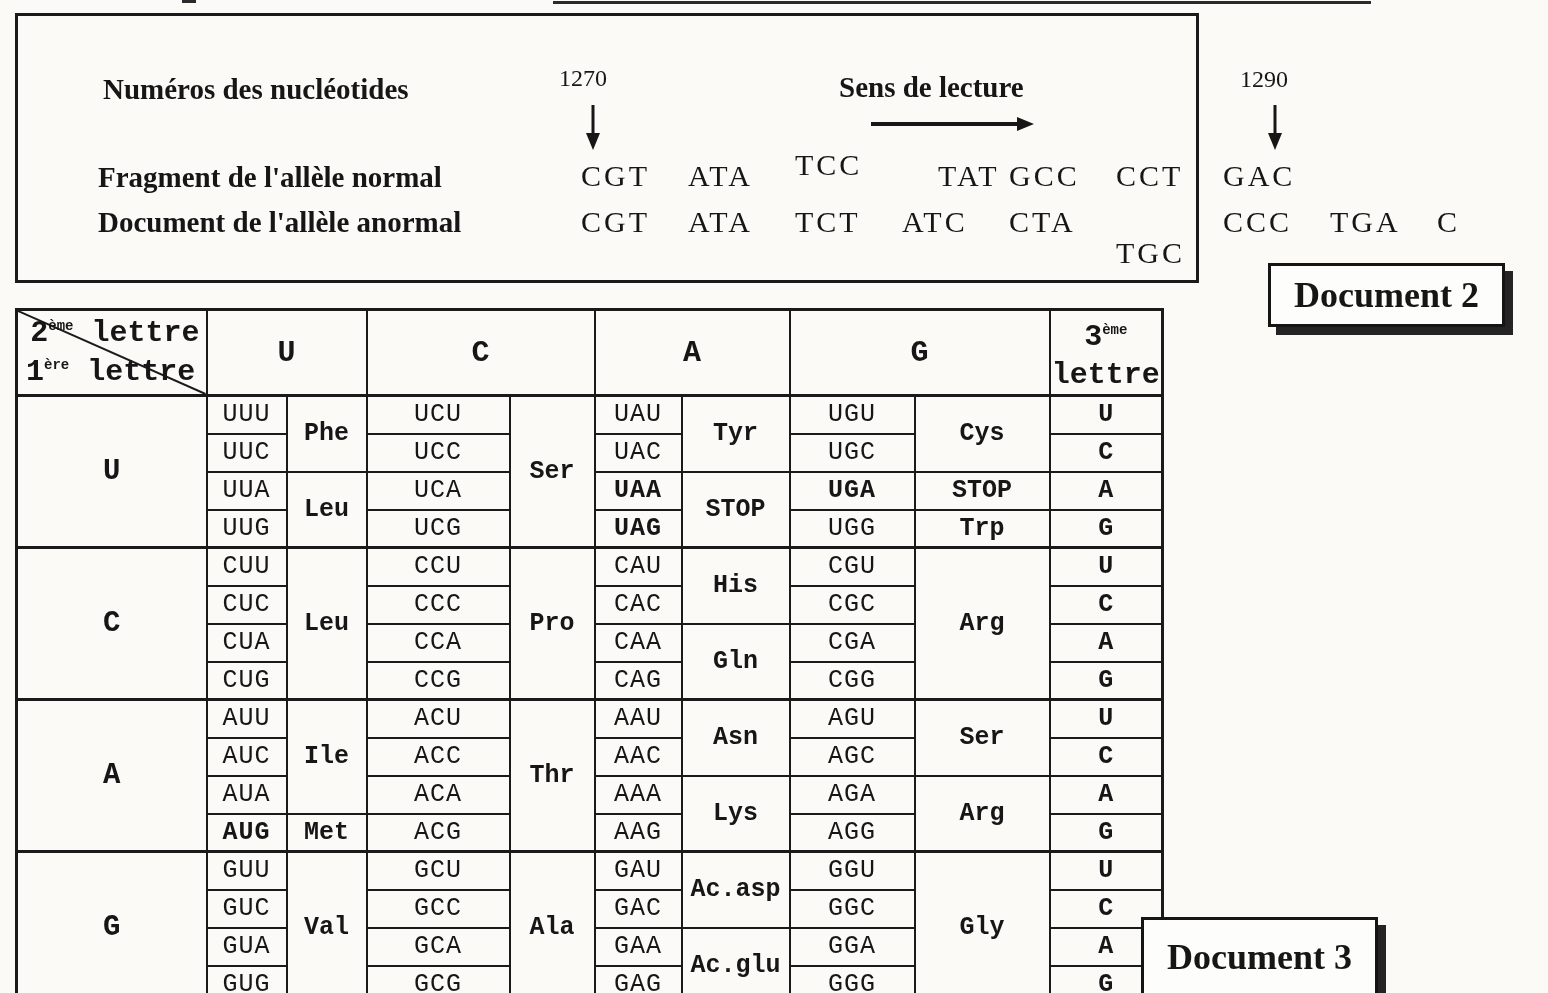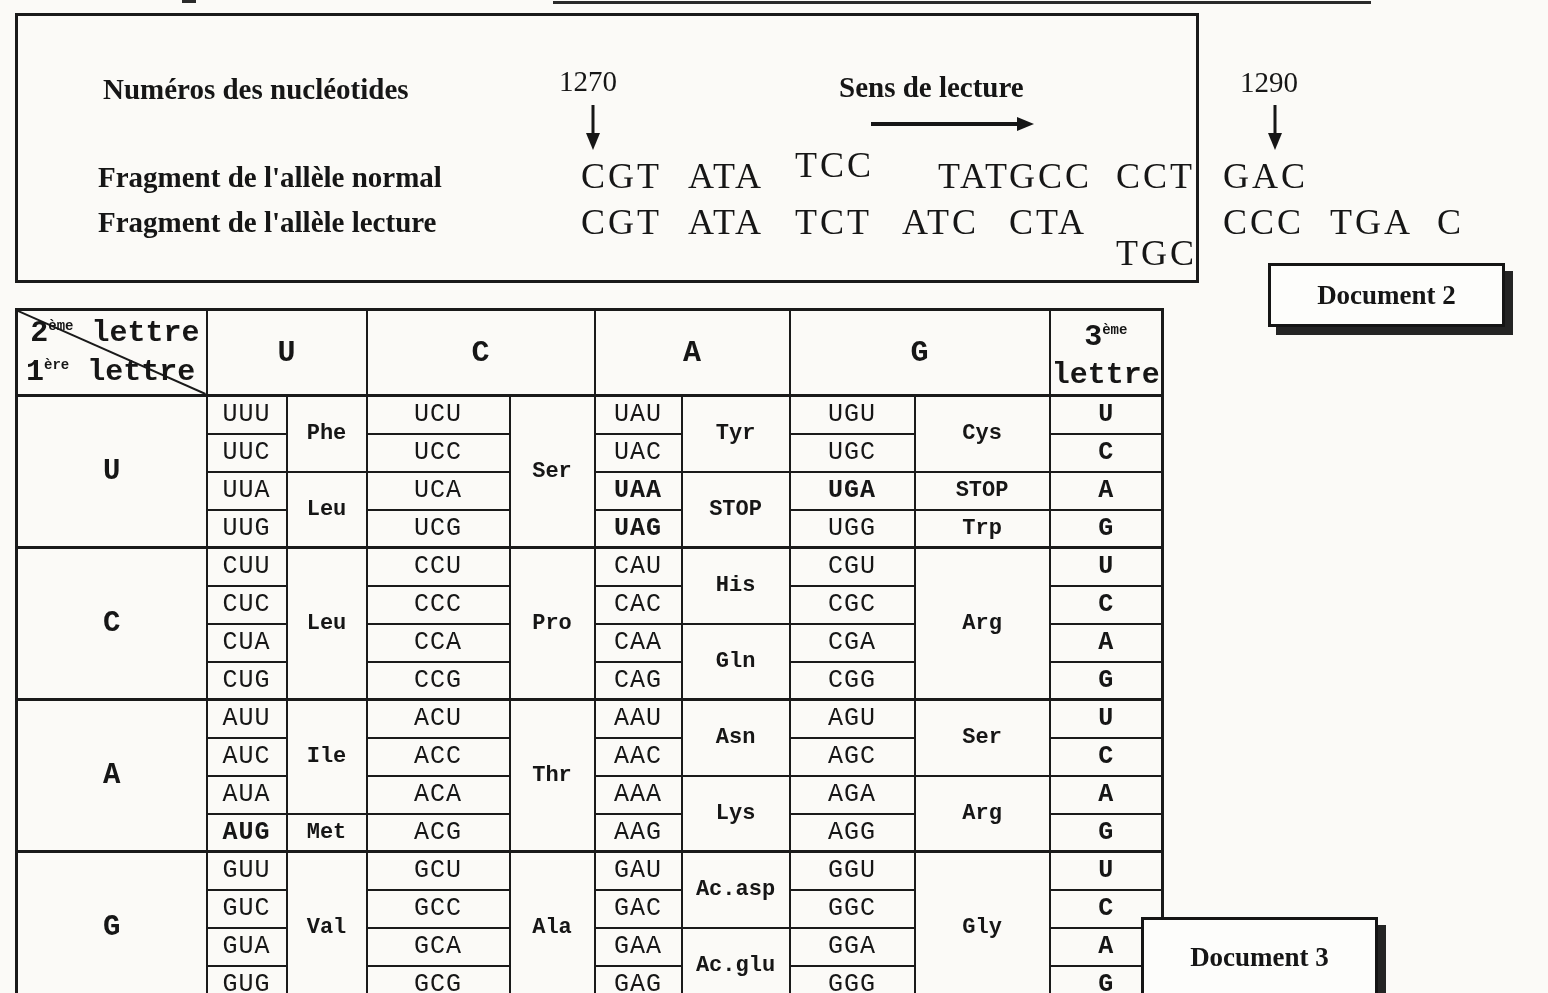--- a/index.html
+++ b/index.html
@@ -12,31 +12,31 @@
   
   .scan-line { position:absolute; left:553px; top:1px; width:818px; height:3px; background:#2a2a2a; }
   .scan-tick { position:absolute; left:182px; top:0px; width:14px; height:3px; background:#2a2a2a; }
 
   
   .doc2-box {
     position:absolute; left:15px; top:13px; width:1184px; height:270px;
     border:3px solid #1a1a1a; background:transparent;
   }
   .lbl-bold { position:absolute; font-weight:bold; font-size:29px; white-space:nowrap; }
-  .num-lbl  { position:absolute; font-size:29px; white-space:nowrap; }
-  .seq-codon { position:absolute; font-size:36px; letter-spacing:3px; white-space:nowrap; line-height:36px; }
+  .num-lbl  { position:absolute; font-size:24px; white-space:nowrap; }
+  .seq-codon { position:absolute; font-size:30px; letter-spacing:3px; white-space:nowrap; line-height:36px; }
   .arrow-down { position:absolute; width:22px; height:46px; }
   .arrow-right { position:absolute; width:164px; height:18px; }
 
   
   .doc-badge {
     position:absolute; background:#fdfdfb; border:3px solid #151515;
     box-shadow:8px 8px 0 #242424;
     display:flex; align-items:center; justify-content:center;
-    font-weight:bold; font-size:27px; z-index:5; white-space:nowrap;
+    font-weight:bold; font-size:36px; z-index:5; white-space:nowrap;
   }
   .badge-doc2 { left:1268px; top:263px; width:237px; height:64px; }
   .badge-doc3 { left:1141px; top:917px; width:237px; height:80px; }
 
   
   table.codon {
     position:absolute; left:15px; top:308px; width:1146px;
     border-collapse:collapse; table-layout:fixed;
     font-family:Liberation Mono, monospace;
     padding-left:40px;
@@ -44,21 +44,21 @@
   table.codon td, table.codon th {
     border:2px solid #1a1a1a; padding:0; text-align:center; vertical-align:middle;
     overflow:hidden; background:transparent;
   }
   table.codon { border:3px solid #1a1a1a; }
   table.codon thead th { border-bottom:3px solid #1a1a1a; height:72px; font-size:30px; font-weight:bold; }
   table.codon tbody tr { height:38px; }
   tr.group-start td { border-top:3px solid #1a1a1a; }
   .cell-codon { font-size:25px; font-weight:normal; letter-spacing:1px; }
   .bold-codon { font-weight:bold; }
-  .cell-amino { font-size:22px; font-weight:bold; }
+  .cell-amino { font-size:25px; font-weight:bold; }
   .cell-first { font-size:29px; font-weight:bold; }
   .cell-third { font-size:25px; font-weight:bold; }
   th.corner { position:relative; font-size:23px; font-weight:bold; }
   th.corner svg { position:absolute; left:0; top:0; width:100%; height:100%; }
   .corner-top { position:absolute; top:5px; right:6px; white-space:nowrap; }
   .corner-bot { position:absolute; bottom:5px; left:8px; white-space:nowrap; }
   th.corner sup, th.third-h sup { font-size:14px; vertical-align:super; }
   th.third-h { font-size:24px; line-height:38px; }
 </style>
 </head>
@@ -93,21 +93,21 @@
 
     <span class="lbl-bold" style="left:80px; top:145px;">Fragment de l'allèle normal</span>
     <span class="seq-codon" style="left:563px; top:142px;">CGT</span>
     <span class="seq-codon" style="left:670px; top:142px;">ATA</span>
     <span class="seq-codon" style="left:777px; top:131px;">TCC</span>
     <span class="seq-codon" style="left:884px; top:142px;margin-left:36px;">TAT</span>
     <span class="seq-codon" style="left:991px; top:142px;">GCC</span>
     <span class="seq-codon" style="left:1098px; top:142px;">CCT</span>
     <span class="seq-codon" style="left:1205px; top:142px;">GAC</span>
 
-    <span class="lbl-bold" style="left:80px; top:190px;">Fragment de l'allèle lecture</span>
+    <span class="lbl-bold" style="left:80px; top:190px;">Document de l'allèle anormal</span>
     <span class="seq-codon" style="left:563px; top:188px;">CGT</span>
     <span class="seq-codon" style="left:670px; top:188px;">ATA</span>
     <span class="seq-codon" style="left:777px; top:188px;">TCT</span>
     <span class="seq-codon" style="left:884px; top:188px;">ATC</span>
     <span class="seq-codon" style="left:991px; top:188px;">CTA</span>
     <span class="seq-codon" style="left:1098px; top:188px;margin-top:31px;">TGC</span>
     <span class="seq-codon" style="left:1205px; top:188px;">CCC</span>
     <span class="seq-codon" style="left:1312px; top:188px;">TGA</span>
     <span class="seq-codon" style="left:1419px; top:188px;">C</span>
   </div>

